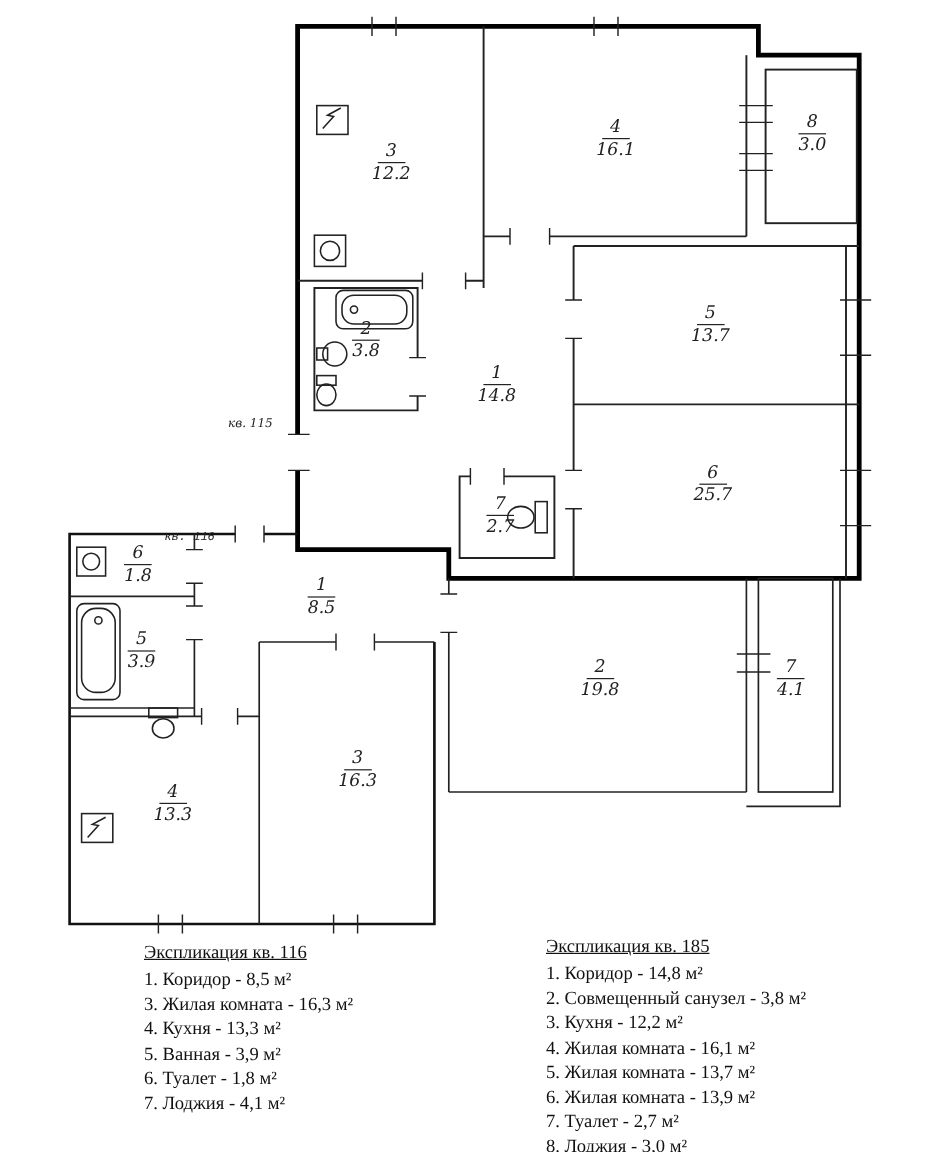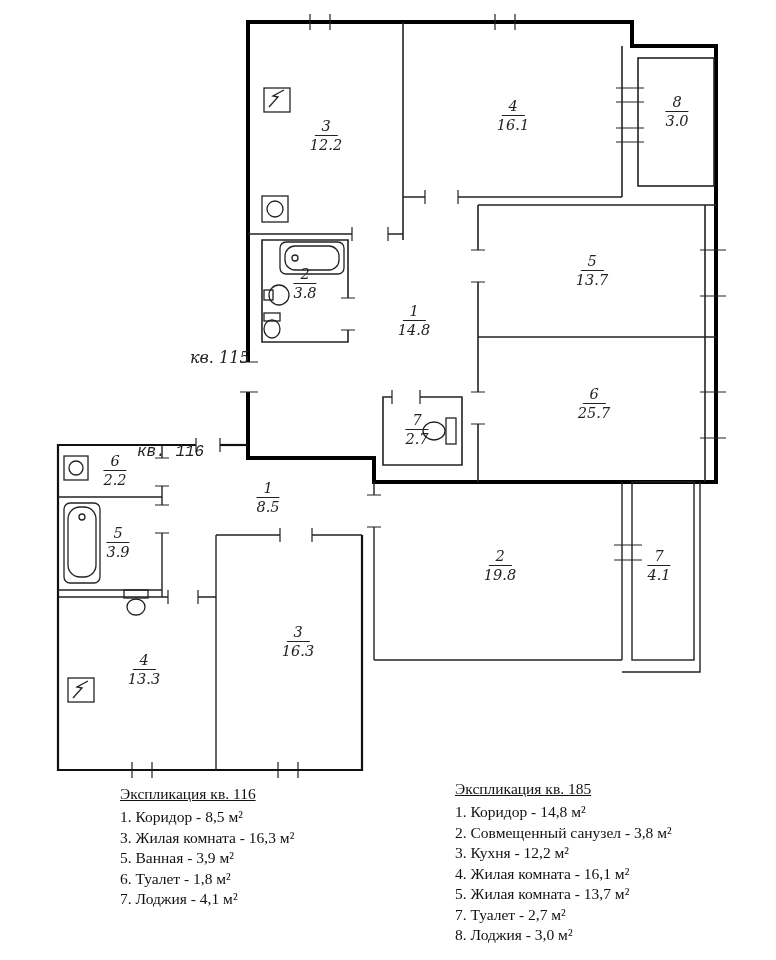--- a/index.html
+++ b/index.html
@@ -11,21 +11,21 @@
   .room-label {
     position:absolute; transform:translateX(-50%);
     display:flex; flex-direction:column; align-items:center;
     font-style:italic; font-family:"DejaVu Serif", serif;
     font-size:14.5px; line-height:1.12; color:#222; white-space:nowrap;
   }
   .room-label .num { padding:0 7px 1px 7px; border-bottom:1.3px solid #222; }
   .room-label .area { padding-top:1px; }
   .kv-label {
     position:absolute; font-style:italic; font-family:"DejaVu Serif", serif;
-    font-size:16px; color:#222; white-space:nowrap;
+    font-size:10px; color:#222; white-space:nowrap;
   }
   .legend { position:absolute; font-size:15.5px; line-height:1.32; color:#111; }
   .legend-title { text-decoration:underline; margin-bottom:3px; }
   .legend-item { white-space:nowrap; }
 </style>
 </head>
 <body>
 
 <div class="page">
 
@@ -209,21 +209,21 @@
     <span class="num">6</span>
     <span class="area">25.7</span>
   </div>
   <div class="room-label" style="left:417px; top:412px;">
     <span class="num">7</span>
     <span class="area">2.7</span>
   </div>
 
   <div class="room-label" style="left:115px; top:453px;">
     <span class="num">6</span>
-    <span class="area">2.2</span>
+    <span class="area">1.8</span>
   </div>
   <div class="room-label" style="left:118px; top:525px;">
     <span class="num">5</span>
     <span class="area">3.9</span>
   </div>
   <div class="room-label" style="left:268px; top:480px;">
     <span class="num">1</span>
     <span class="area">8.5</span>
   </div>
   <div class="room-label" style="left:500px; top:548px;">
@@ -240,29 +240,31 @@
   </div>
   <div class="room-label" style="left:298px; top:624px;">
     <span class="num">3</span>
     <span class="area">16.3</span>
   </div>
 
   <div class="legend" style="left:120px; top:784px;">
     <div class="legend-title">Экспликация кв. 116</div>
     <div class="legend-item">1. Коридор - 8,5 м²</div>
     <div class="legend-item">3. Жилая комната - 16,3 м²</div>
+    <div class="legend-item">4. Кухня - 13,3 м²</div>
     <div class="legend-item">5. Ванная - 3,9 м²</div>
     <div class="legend-item">6. Туалет - 1,8 м²</div>
     <div class="legend-item">7. Лоджия - 4,1 м²</div>
   </div>
 
   <div class="legend" style="left:455px; top:779px;">
     <div class="legend-title">Экспликация кв. 185</div>
     <div class="legend-item">1. Коридор - 14,8 м²</div>
     <div class="legend-item">2. Совмещенный санузел - 3,8 м²</div>
     <div class="legend-item">3. Кухня - 12,2 м²</div>
     <div class="legend-item">4. Жилая комната - 16,1 м²</div>
     <div class="legend-item">5. Жилая комната - 13,7 м²</div>
+    <div class="legend-item">6. Жилая комната - 13,9 м²</div>
     <div class="legend-item">7. Туалет - 2,7 м²</div>
     <div class="legend-item">8. Лоджия - 3,0 м²</div>
   </div>
 
 </div>
 
 </body></html>

